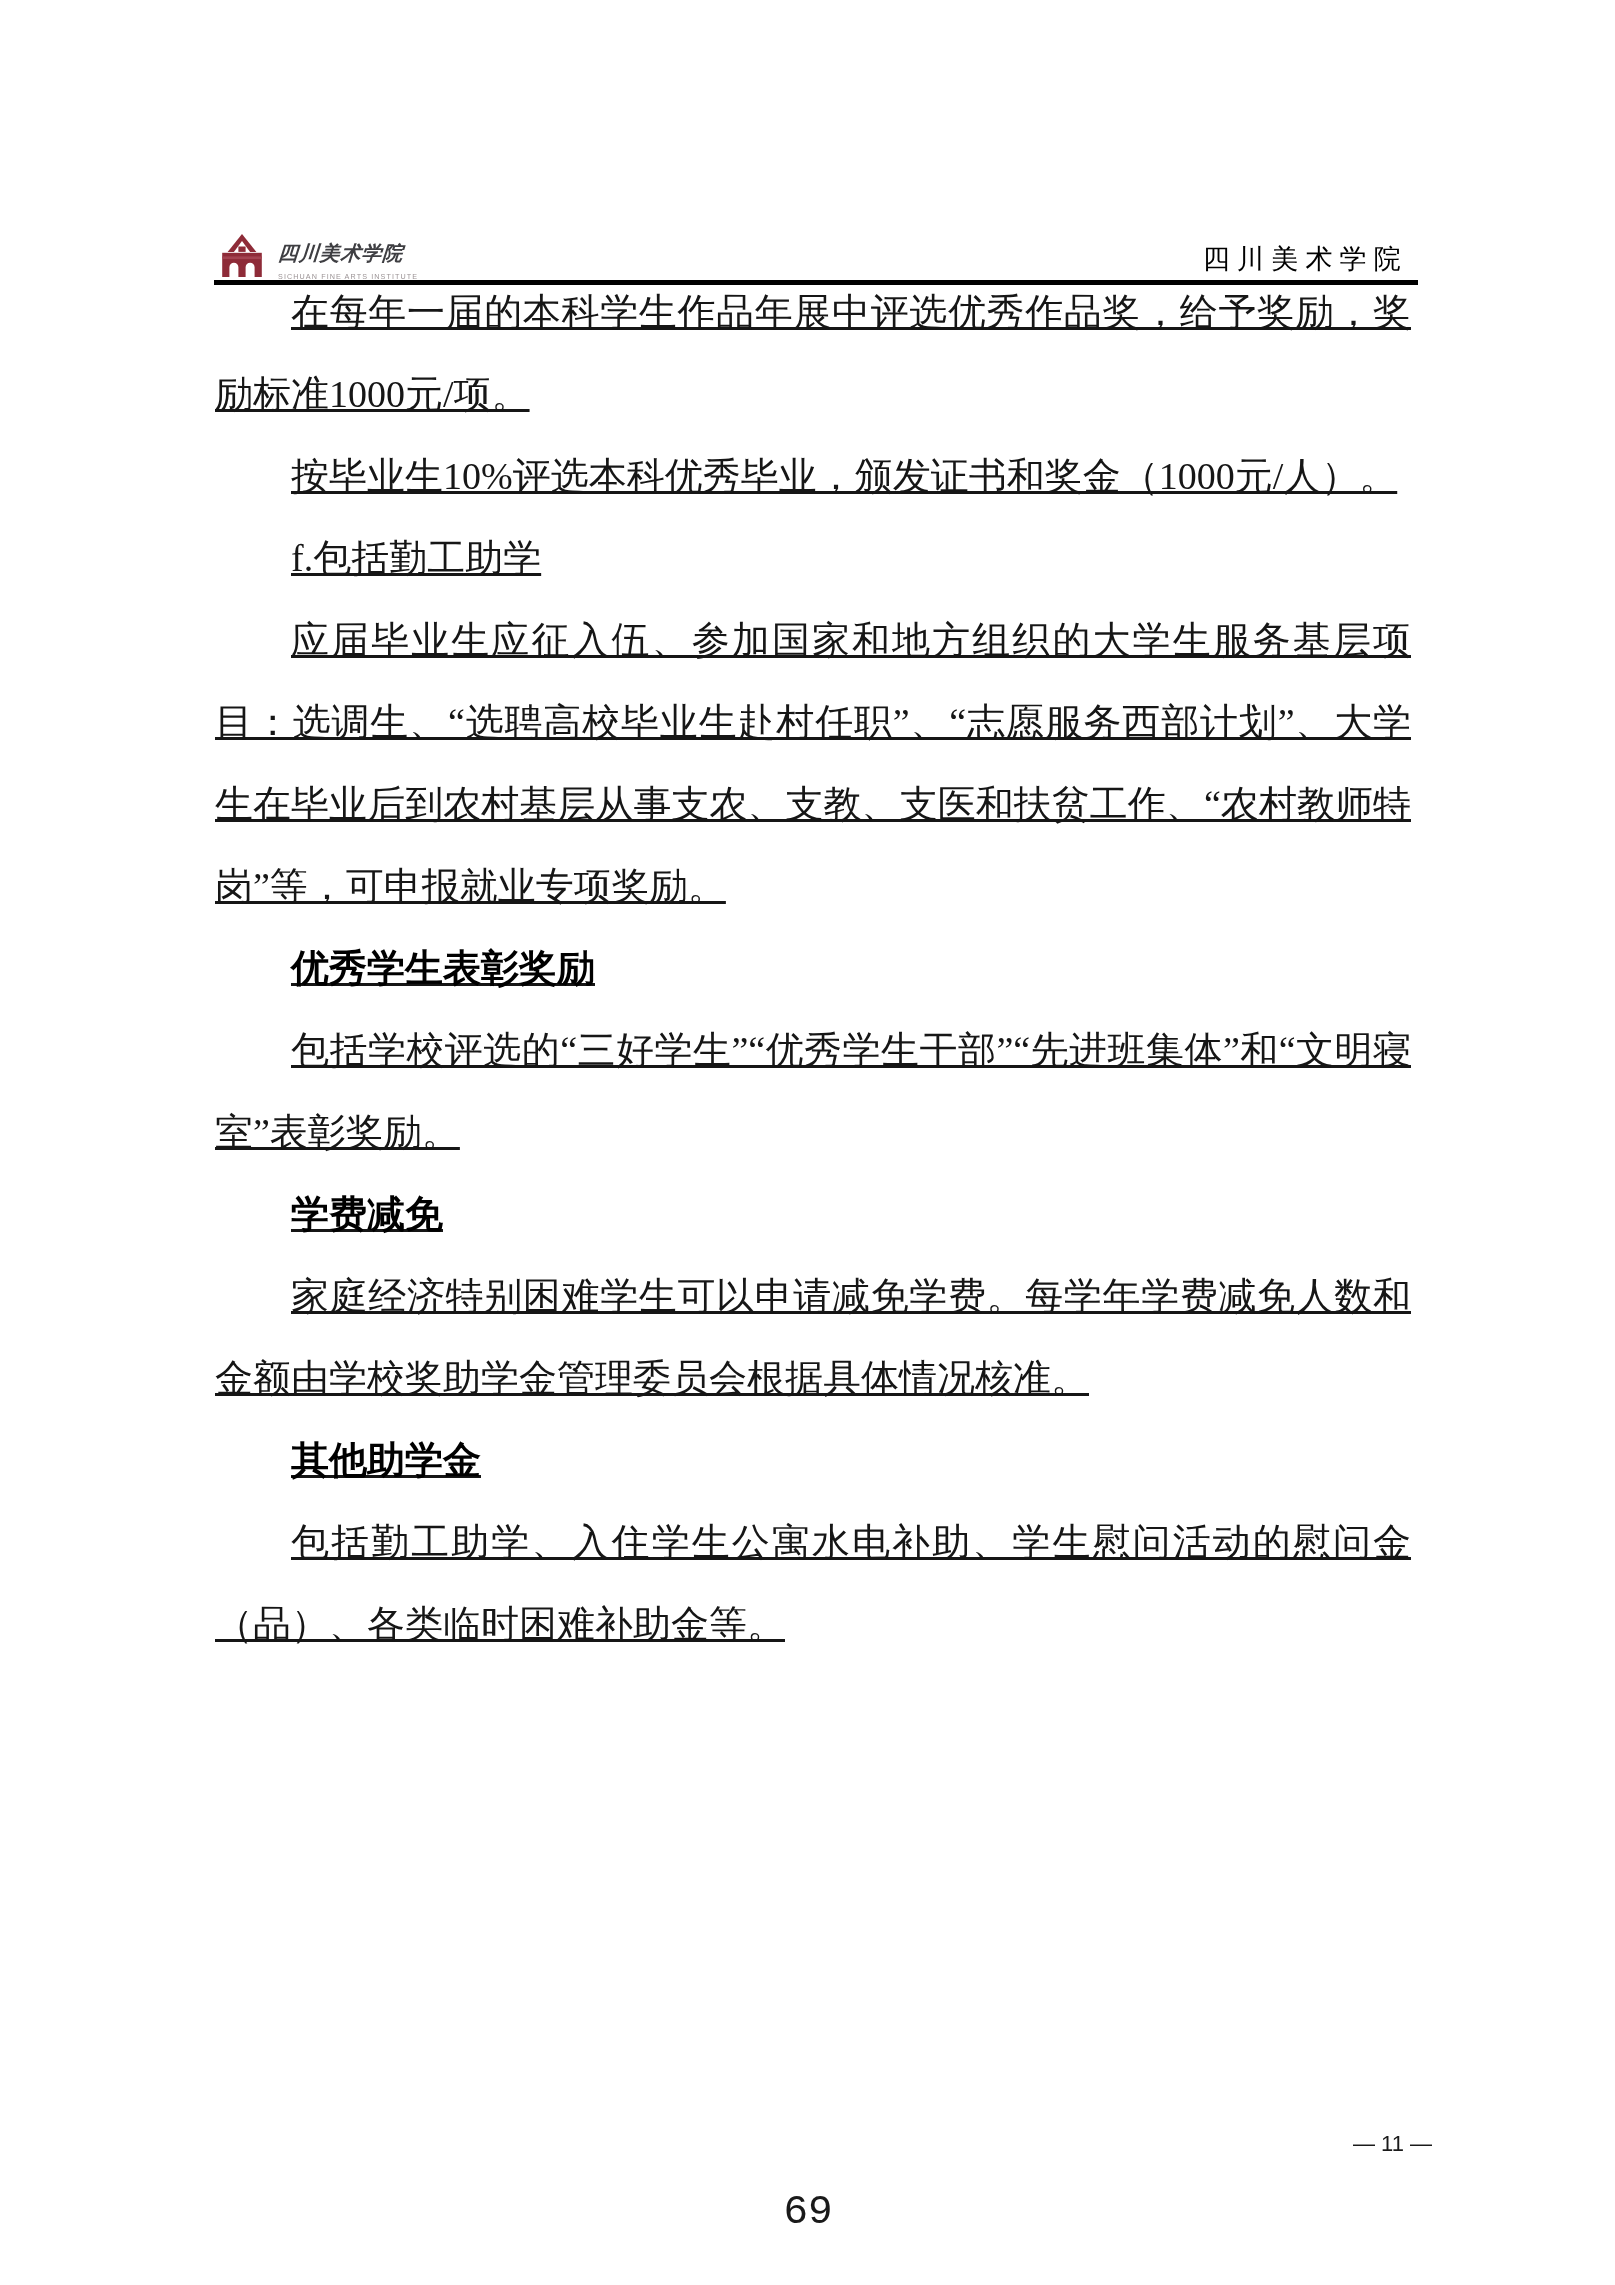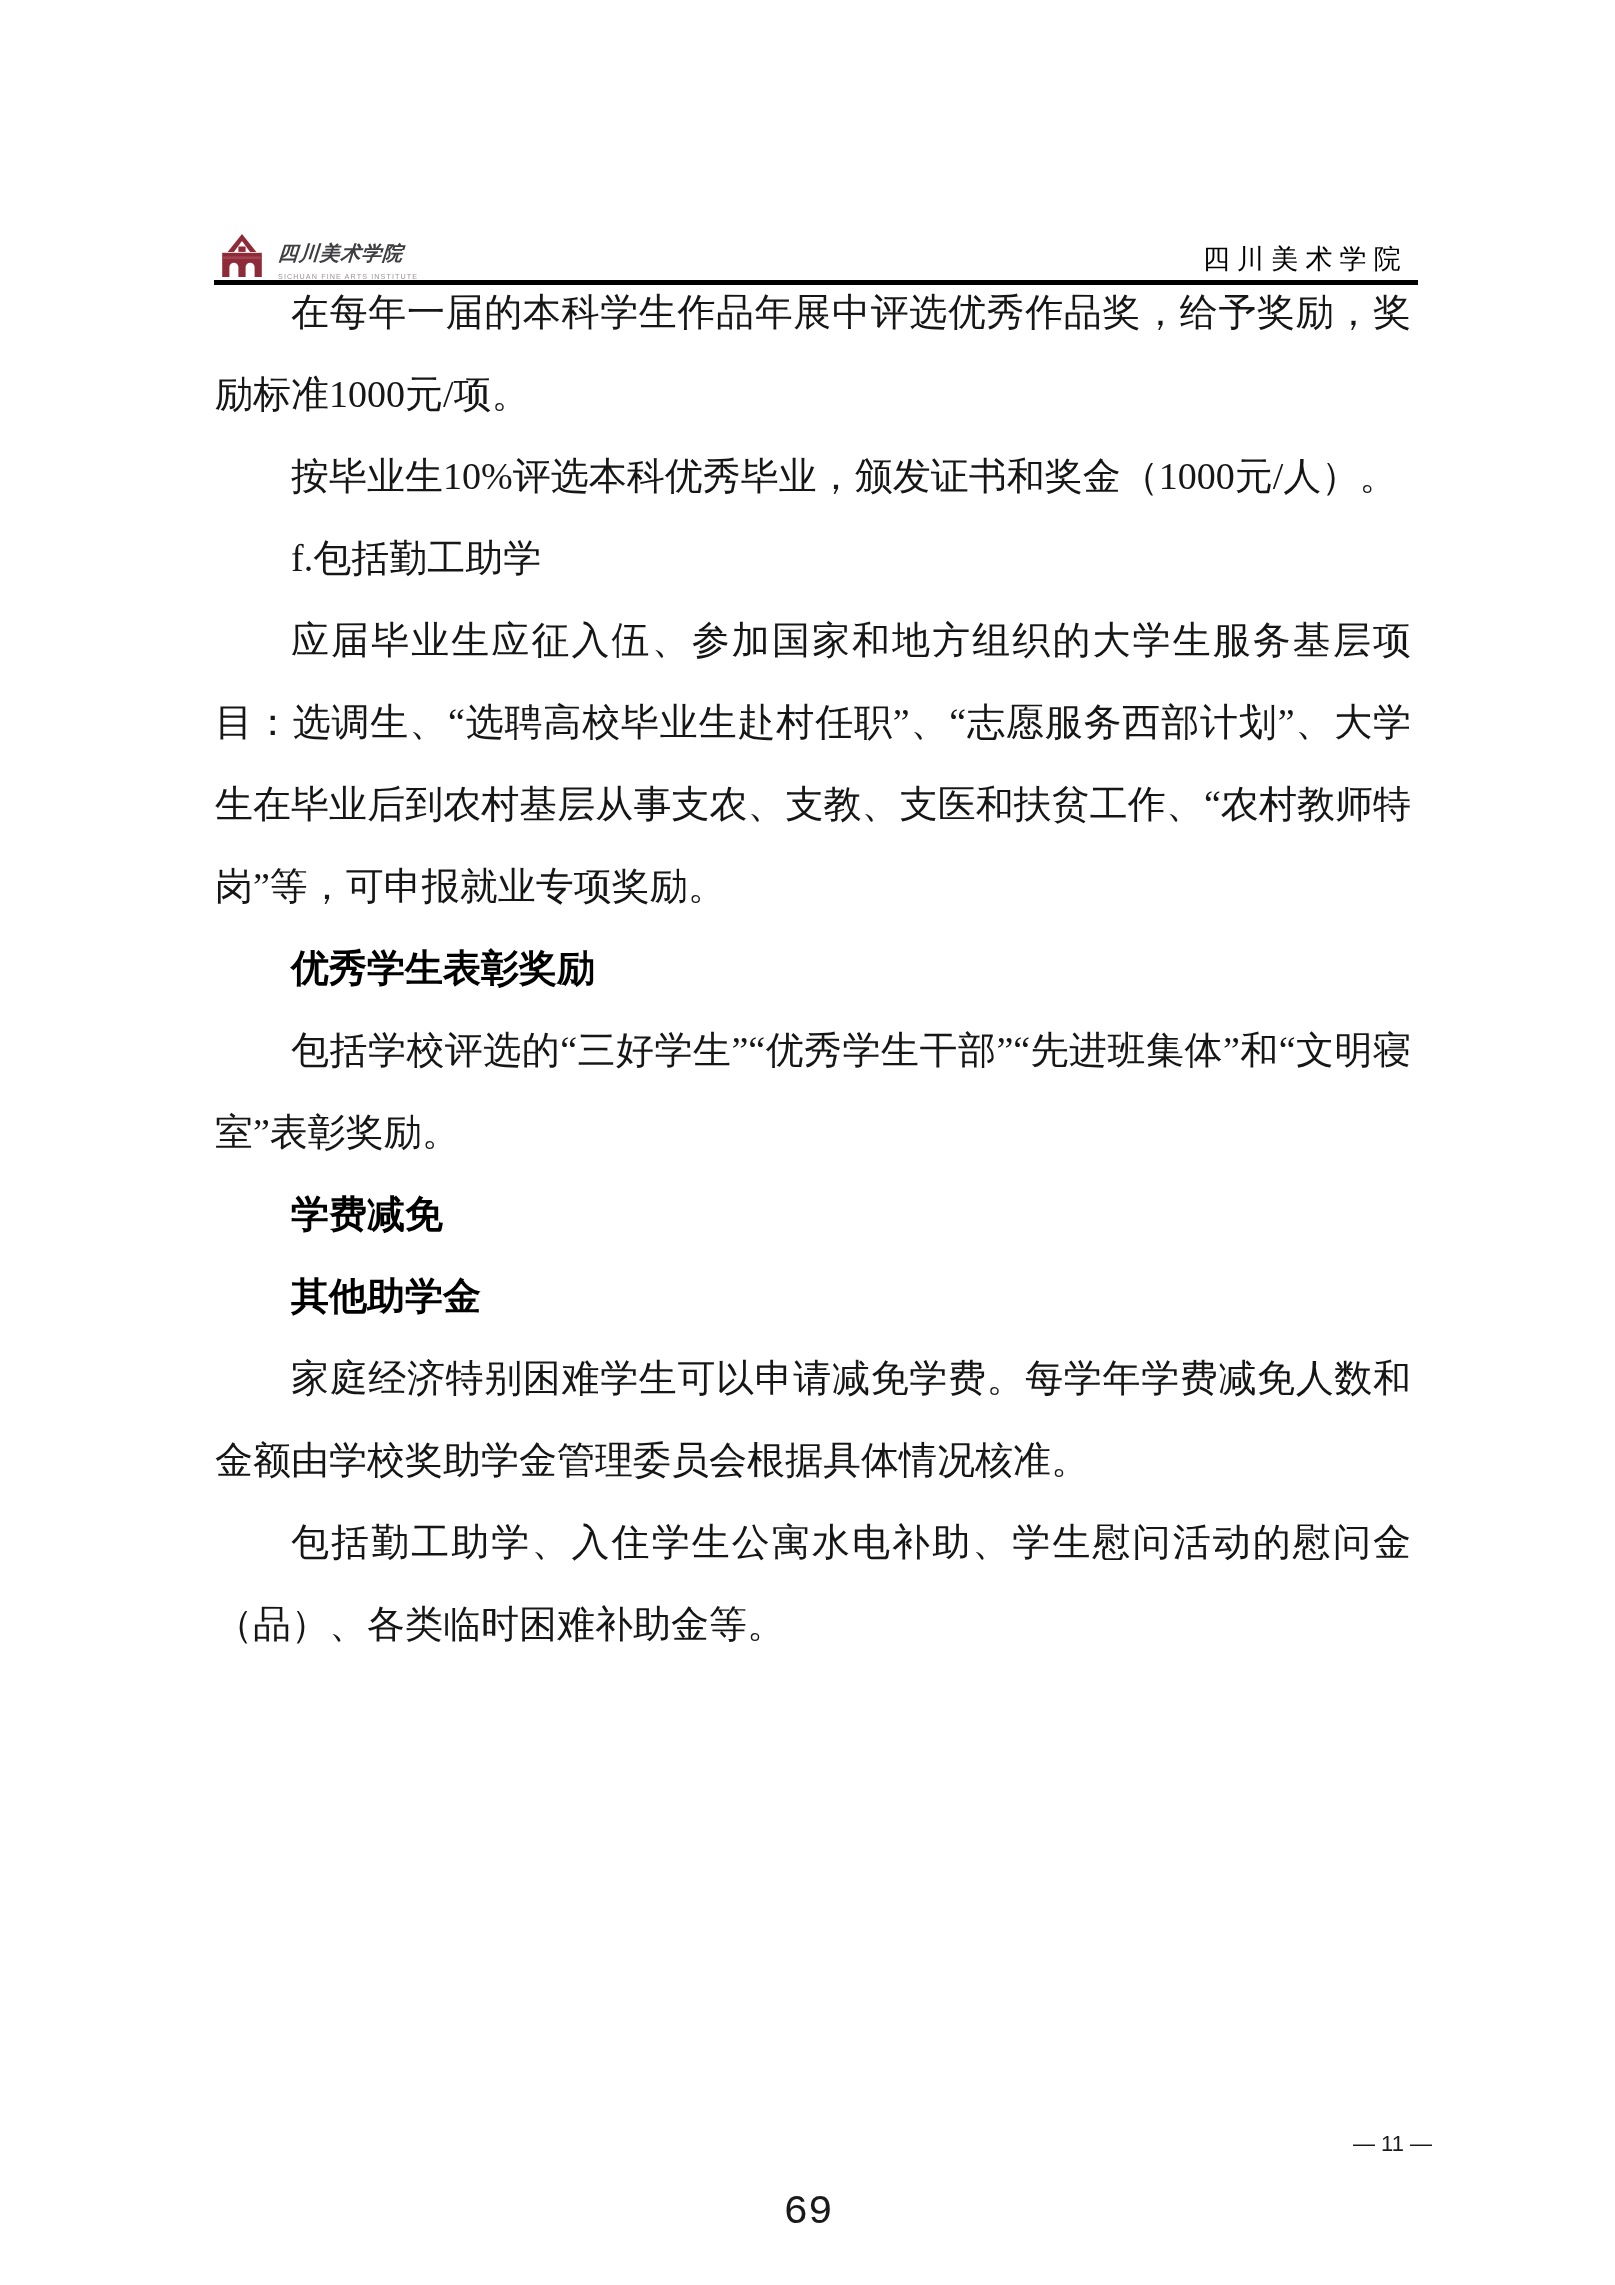--- a/index.html
+++ b/index.html
@@ -59,20 +59,21 @@
   
   .doc-body {
     position: absolute;
     left: 215px;
     top: 271px;
     width: 1196px;
     font-size: 38px;
     line-height: 82px;
     text-align: justify;
     color: #161616;
+    text-decoration: underline;
   }
   .para {
     margin: 0;
     text-indent: 2em;
   }
   .para.heading {
     font-family: "Liberation Sans", "DejaVu Sans", sans-serif;
     font-weight: 700;
     color: #000000;
   }
@@ -126,22 +127,22 @@
   </div>
 
   <div class="doc-body" id="content-blocks">
       <p class="para">在每年一届的本科学生作品年展中评选优秀作品奖，给予奖励，奖励标准1000元/项。</p>
       <p class="para">按毕业生10%评选本科优秀毕业，颁发证书和奖金（1000元/人）。</p>
       <p class="para">f.包括勤工助学</p>
       <p class="para">应届毕业生应征入伍、参加国家和地方组织的大学生服务基层项目：选调生、“选聘高校毕业生赴村任职”、“志愿服务西部计划”、大学生在毕业后到农村基层从事支农、支教、支医和扶贫工作、“农村教师特岗”等，可申报就业专项奖励。</p>
       <p class="para heading">优秀学生表彰奖励</p>
       <p class="para">包括学校评选的“三好学生”“优秀学生干部”“先进班集体”和“文明寝室”表彰奖励。</p>
       <p class="para heading">学费减免</p>
+      <p class="para">家庭经济特别困难学生可以申请减免学费。每学年学费减免人数和金额由学校奖助学金管理委员会根据具体情况核准。</p>
       <p class="para heading">其他助学金</p>
-      <p class="para">家庭经济特别困难学生可以申请减免学费。每学年学费减免人数和金额由学校奖助学金管理委员会根据具体情况核准。</p>
       <p class="para">包括勤工助学、入住学生公寓水电补助、学生慰问活动的慰问金（品）、各类临时困难补助金等。</p>
     </div>
 
   <div class="footer-page-label">— 11 —</div>
   <div class="footer-page-number">69</div>
 
 </div>
 
 
 </body></html>

